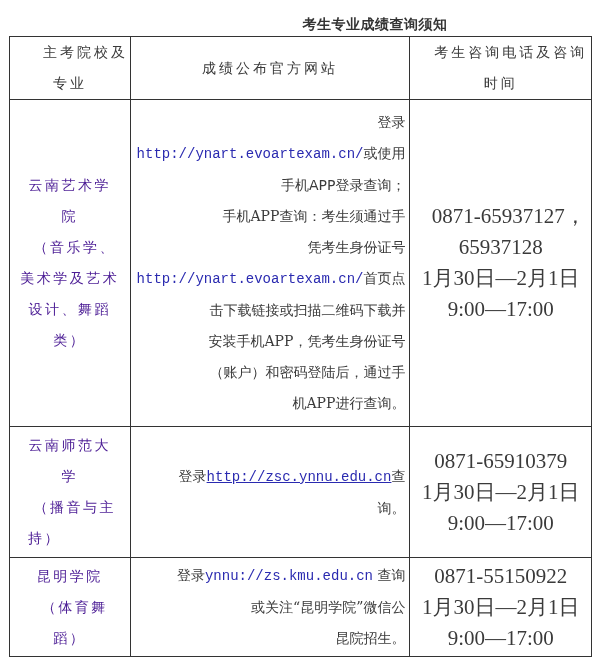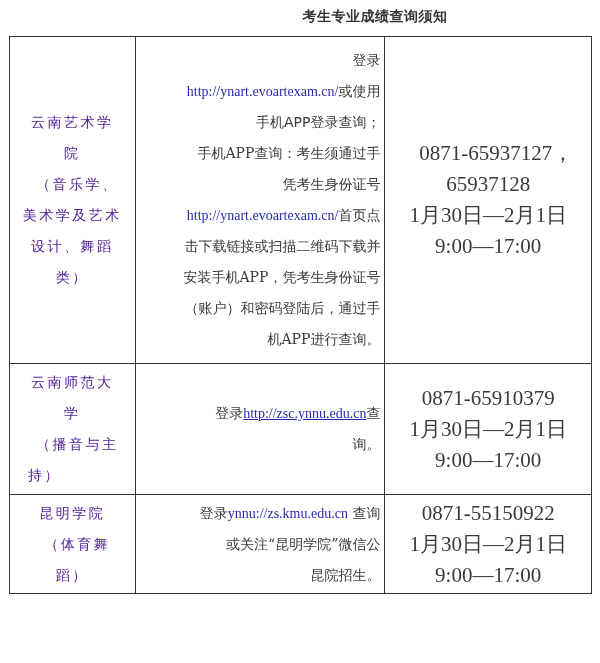--- a/index.html
+++ b/index.html
@@ -2,21 +2,21 @@
 <html><head>
 <meta charset="utf-8">
 <style>
   html, body { margin: 0; padding: 0; background: #ffffff; }
   body {
     width: 600px; height: 663px; position: relative; overflow: hidden;
     font-family: "DejaVu Serif", "Liberation Serif", serif;
     color: #3a3a3a;
   }
   .doc-title {
-    position: absolute; left: 0; top: 8px; width: 600px;
+    position: absolute; left: 0; top: 16px; width: 600px;
     text-align: center; padding-left: 150px; box-sizing: border-box;
     font-family: "DejaVu Sans", "Liberation Sans", sans-serif;
     font-size: 14px; font-weight: bold; color: #333;
     letter-spacing: 0.5px;
   }
   table.notice {
     position: absolute; left: 9px; top: 36px;
     border-collapse: collapse;
     width: 583px;
   }
@@ -37,37 +37,50 @@
   .hdr1 .l2 { display:block; padding-left: 10px; }
   .hdr3 { text-align: center; }
   .c1cell { text-align: center; letter-spacing: 2.5px; color: #4c1d95; }
   .c2cell { text-align: right; padding-left: 6px !important; padding-right: 4px !important; }
   .c3cell { text-align: center; }
   .row1 td { height: 326px; }
   .row2 td { height: 130px; }
   .row3 td { height: 98px; }
   .ind { padding-left: 28px; display: inline-block; }
   .line { display: block; white-space: nowrap; }
-  a.link { color: #2a2ab0; text-decoration: none; font-family: Liberation Serif, serif; }
+  a.link { color: #2a2ab0; text-decoration: none; font-family: Liberation Mono, monospace; }
   a.link.u { text-decoration: underline; }
   .sans { font-family: "DejaVu Sans", "Liberation Sans", sans-serif; }
   .num { font-family: "Liberation Serif", serif; font-size: 21px; }
 </style>
 </head>
 <body>
 
 <div class="doc-title">考生专业成绩查询须知</div>
 
 <table class="notice">
   <colgroup>
       <col class="c1">
       <col class="c2">
       <col class="c3">
     </colgroup>
   <tbody>
+      <tr>
+    <th class="hdr1">
+      <span class="t line">主考院校及</span>
+      <span class="t line l2">专业</span>
+    </th>
+    <th class="hdr3">
+      <span class="t">成绩公布官方网站</span>
+    </th>
+    <th class="hdr3">
+      <span class="t line" style="padding-left:20px">考生咨询电话及咨询</span>
+      <span class="t line">时间</span>
+    </th>
+  </tr>
 
   <tr class="row1">
     <td class="c1cell">
       <span class="line">云南艺术学</span>
       <span class="line">院</span>
       <span class="line" style="padding-left:10px">（音乐学、</span>
       <span class="line">美术学及艺术</span>
       <span class="line">设计、舞蹈</span>
       <span class="line">类）</span>
     </td>

